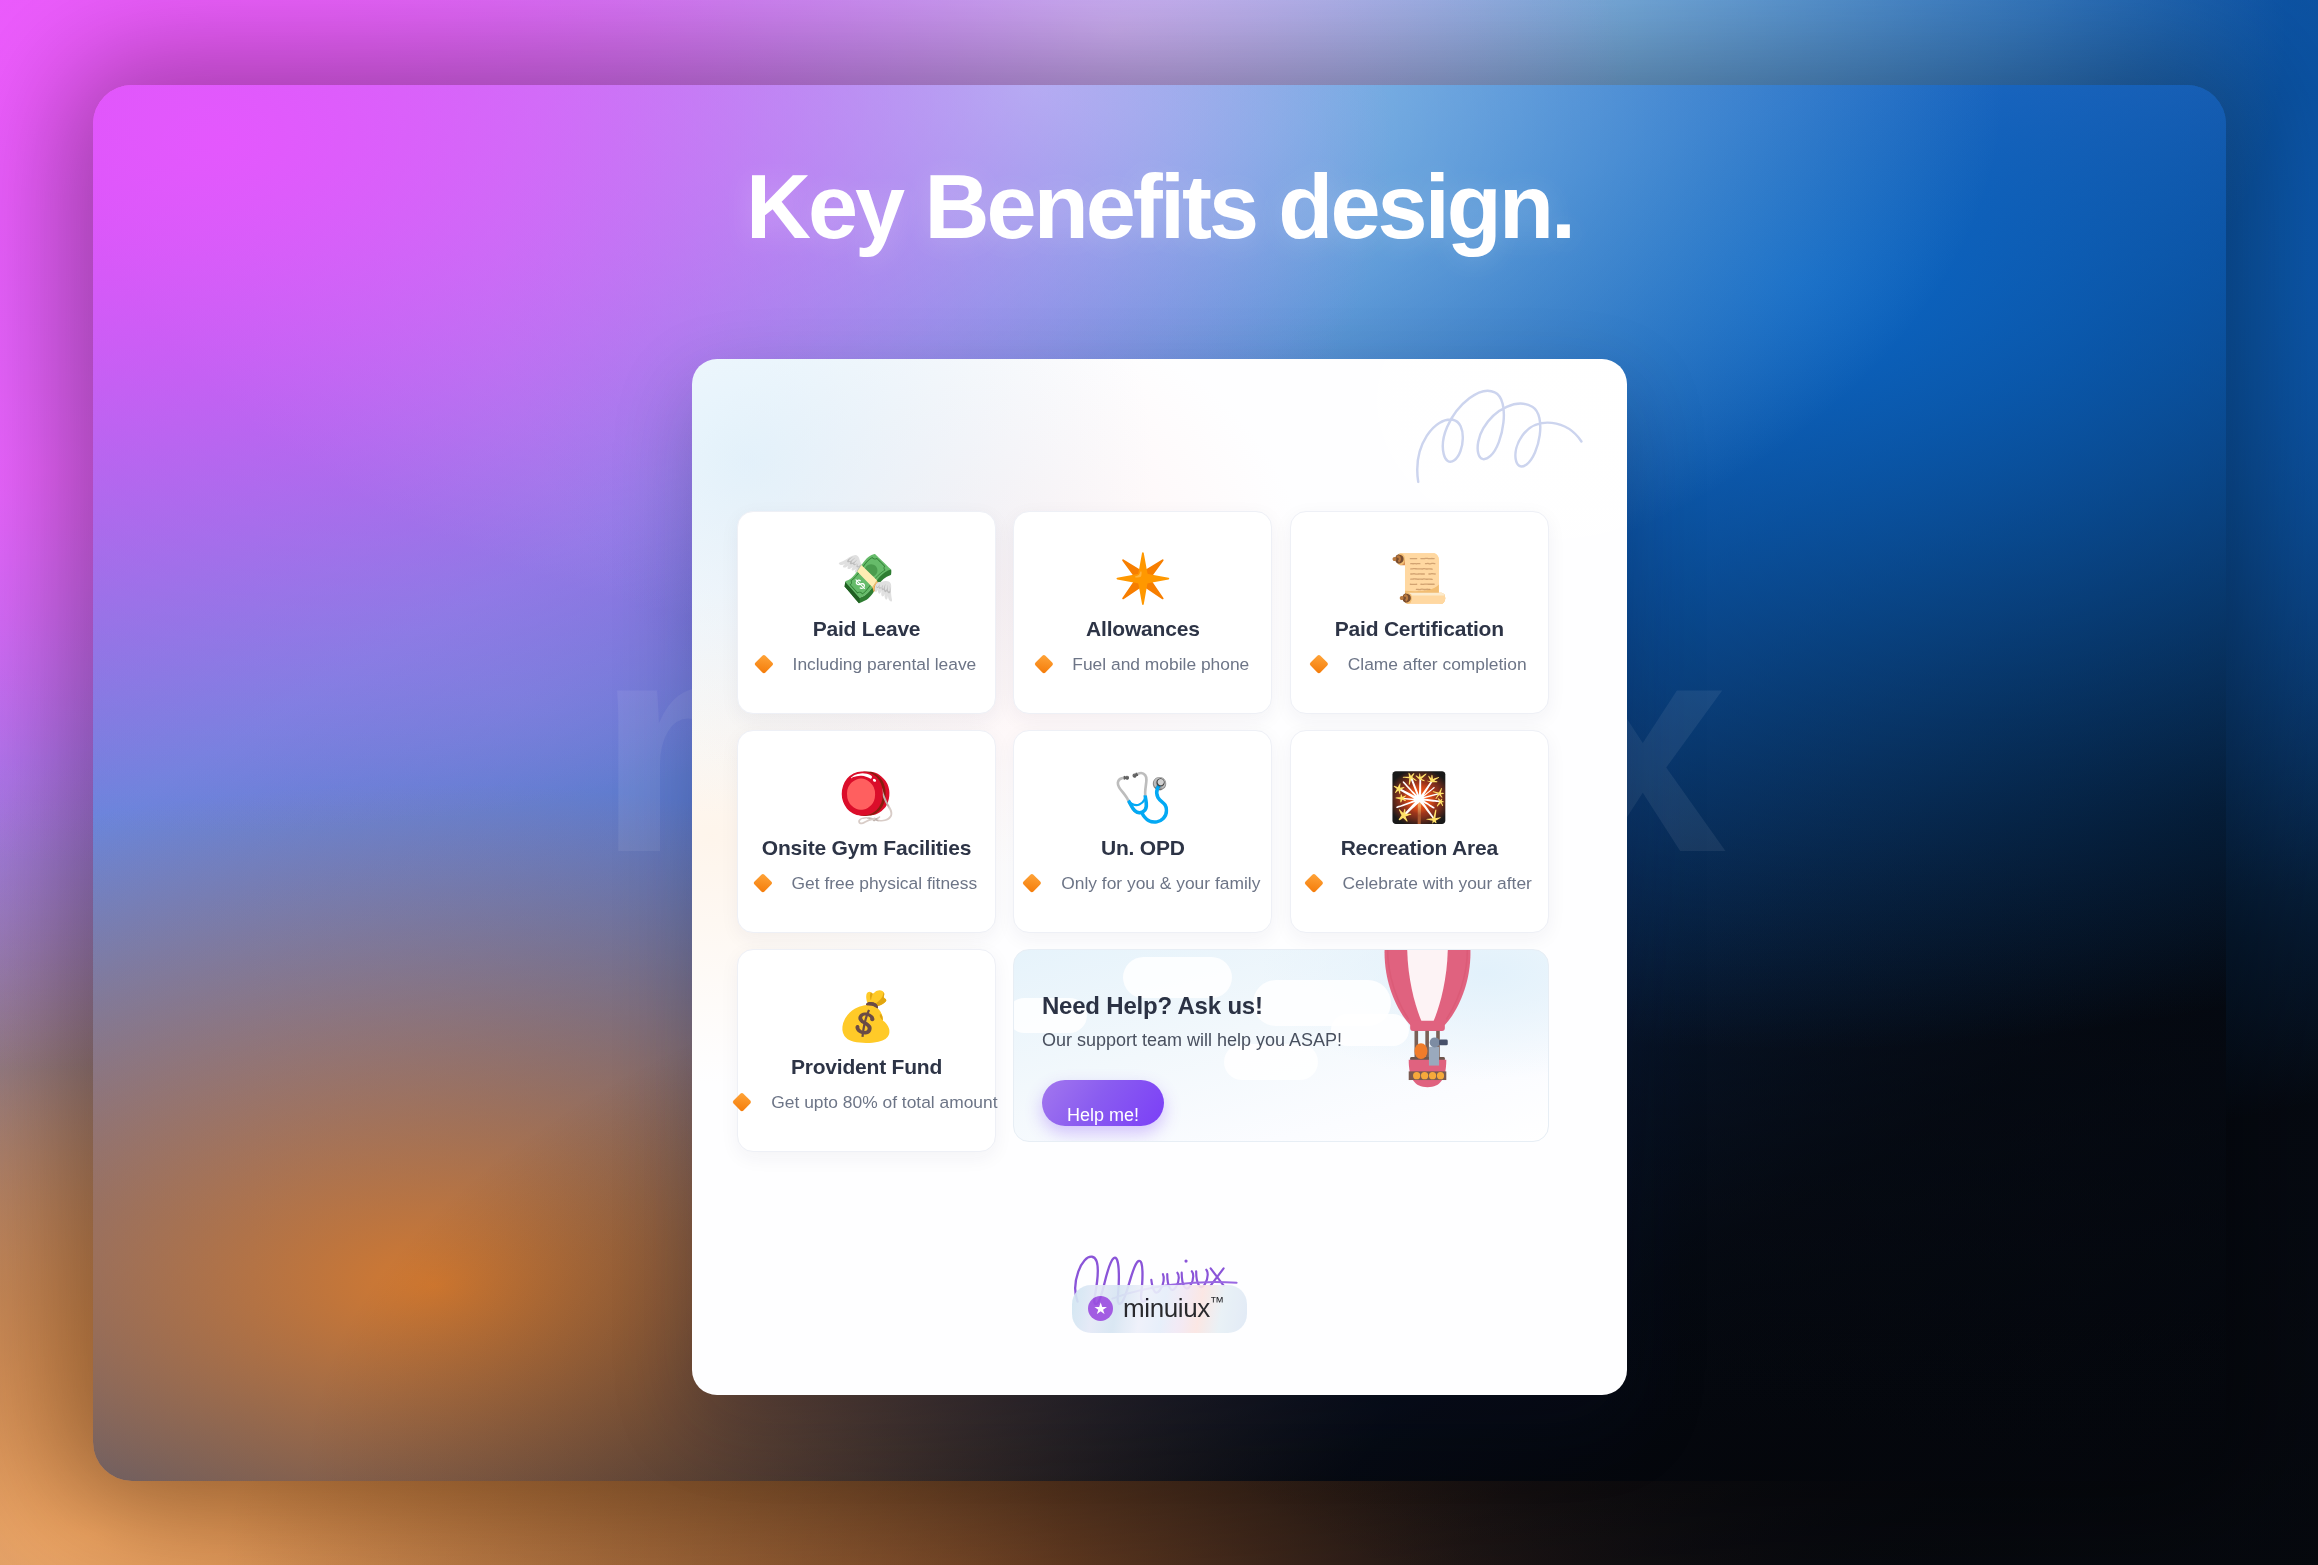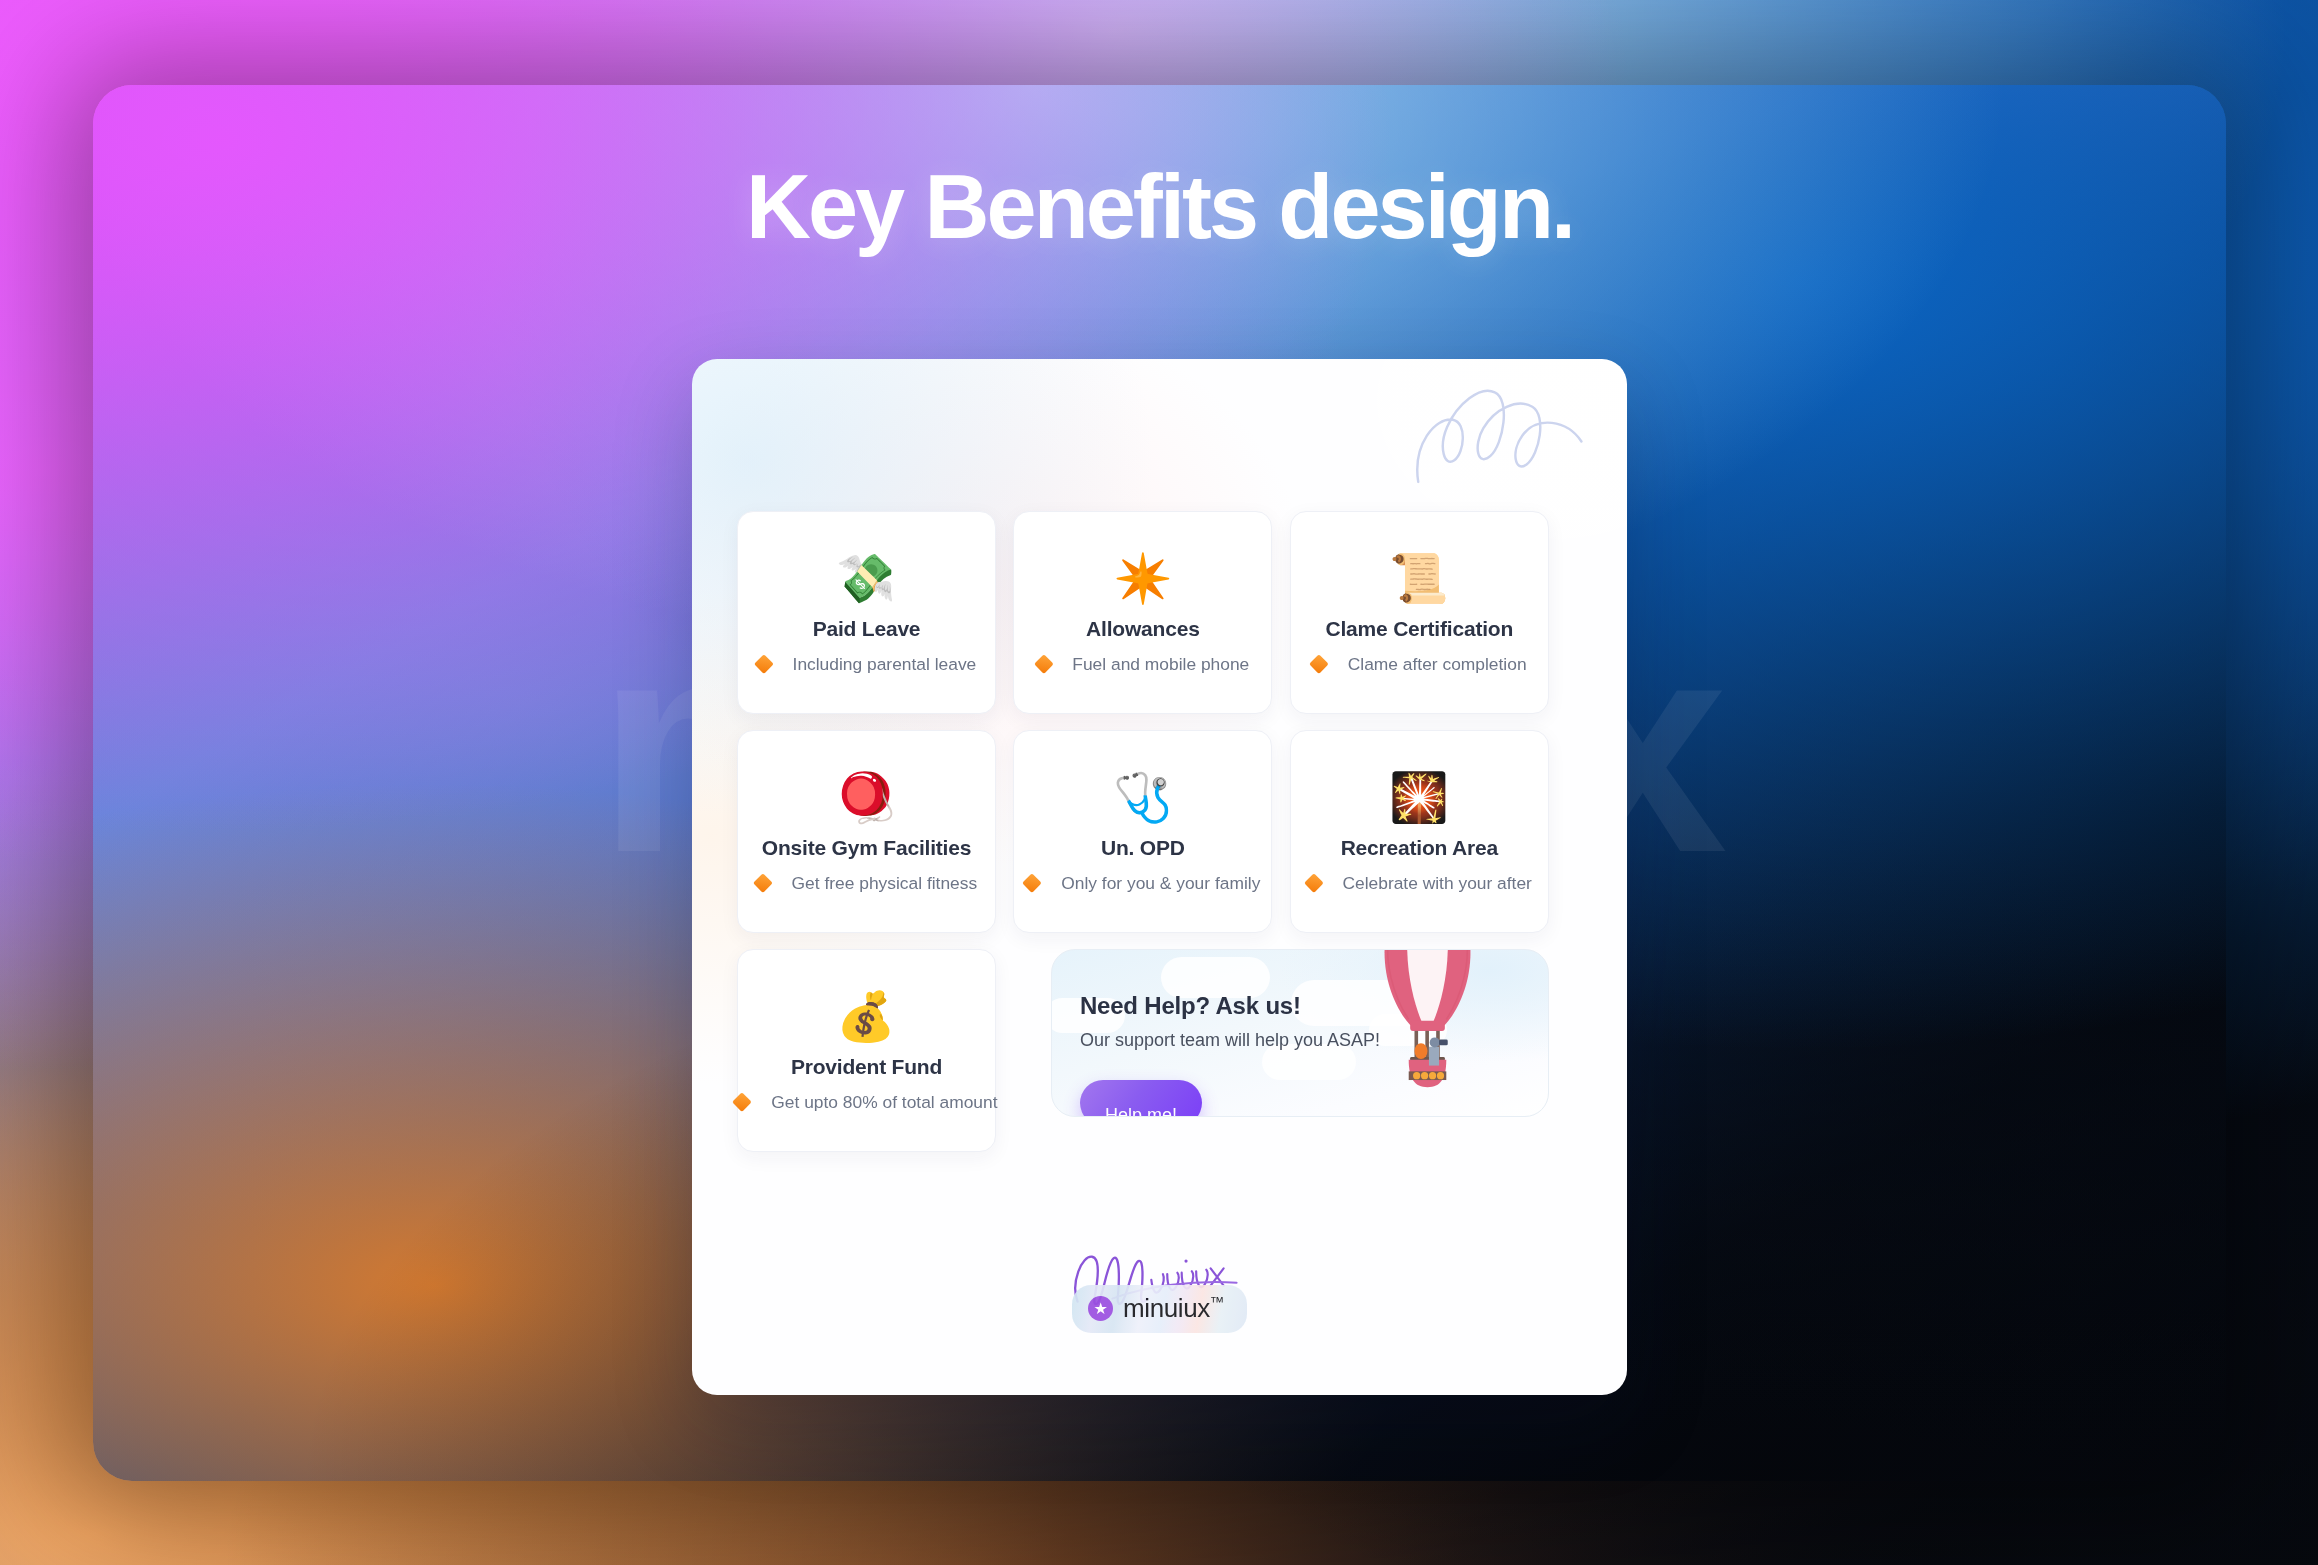--- a/index.html
+++ b/index.html
@@ -182,28 +182,27 @@
     flex: 0 0 13.8px;
     background: linear-gradient(145deg, #ffa53a, #f47b09);
     transform: rotate(45deg);
     border-radius: 2.2px;
   }
 
   
   .help-banner {
     grid-column: span 2;
     position: relative;
-    height: 168px;
-    border-radius: 24px;
+    height: 193px;
+    border-radius: 16px;
     border: 1.4px solid #e7eef5;
     overflow: hidden;
     background:
       radial-gradient(60% 80% at 88% 12%, #e2f1fb 0%, rgba(226,241,251,0) 70%),
       linear-gradient(165deg, #e6f3fb 0%, #f2f8fc 42%, #fbfcff 78%, #ffffff 100%);
-    margin-left: 38px;
   }
 
   .cloud {
     position: absolute;
     background: rgba(255,255,255,.85);
     border-radius: 724px;
     filter: blur(0.7px);
   }
 
   .help-title {
@@ -326,21 +325,21 @@
         <div class="benefit-icon">✴️</div>
         <div class="benefit-title">Allowances</div>
         <div class="benefit-sub">
           <span class="diamond"></span>
           <span>Fuel and mobile phone</span>
         </div>
       </div>
 
       <div class="benefit-card">
         <div class="benefit-icon">📜</div>
-        <div class="benefit-title">Clame Certification</div>
+        <div class="benefit-title">Paid Certification</div>
         <div class="benefit-sub">
           <span class="diamond"></span>
           <span>Clame after completion</span>
         </div>
       </div>
 
       <div class="benefit-card">
         <div class="benefit-icon">🪀</div>
         <div class="benefit-title">Onsite Gym Facilities</div>
         <div class="benefit-sub">

